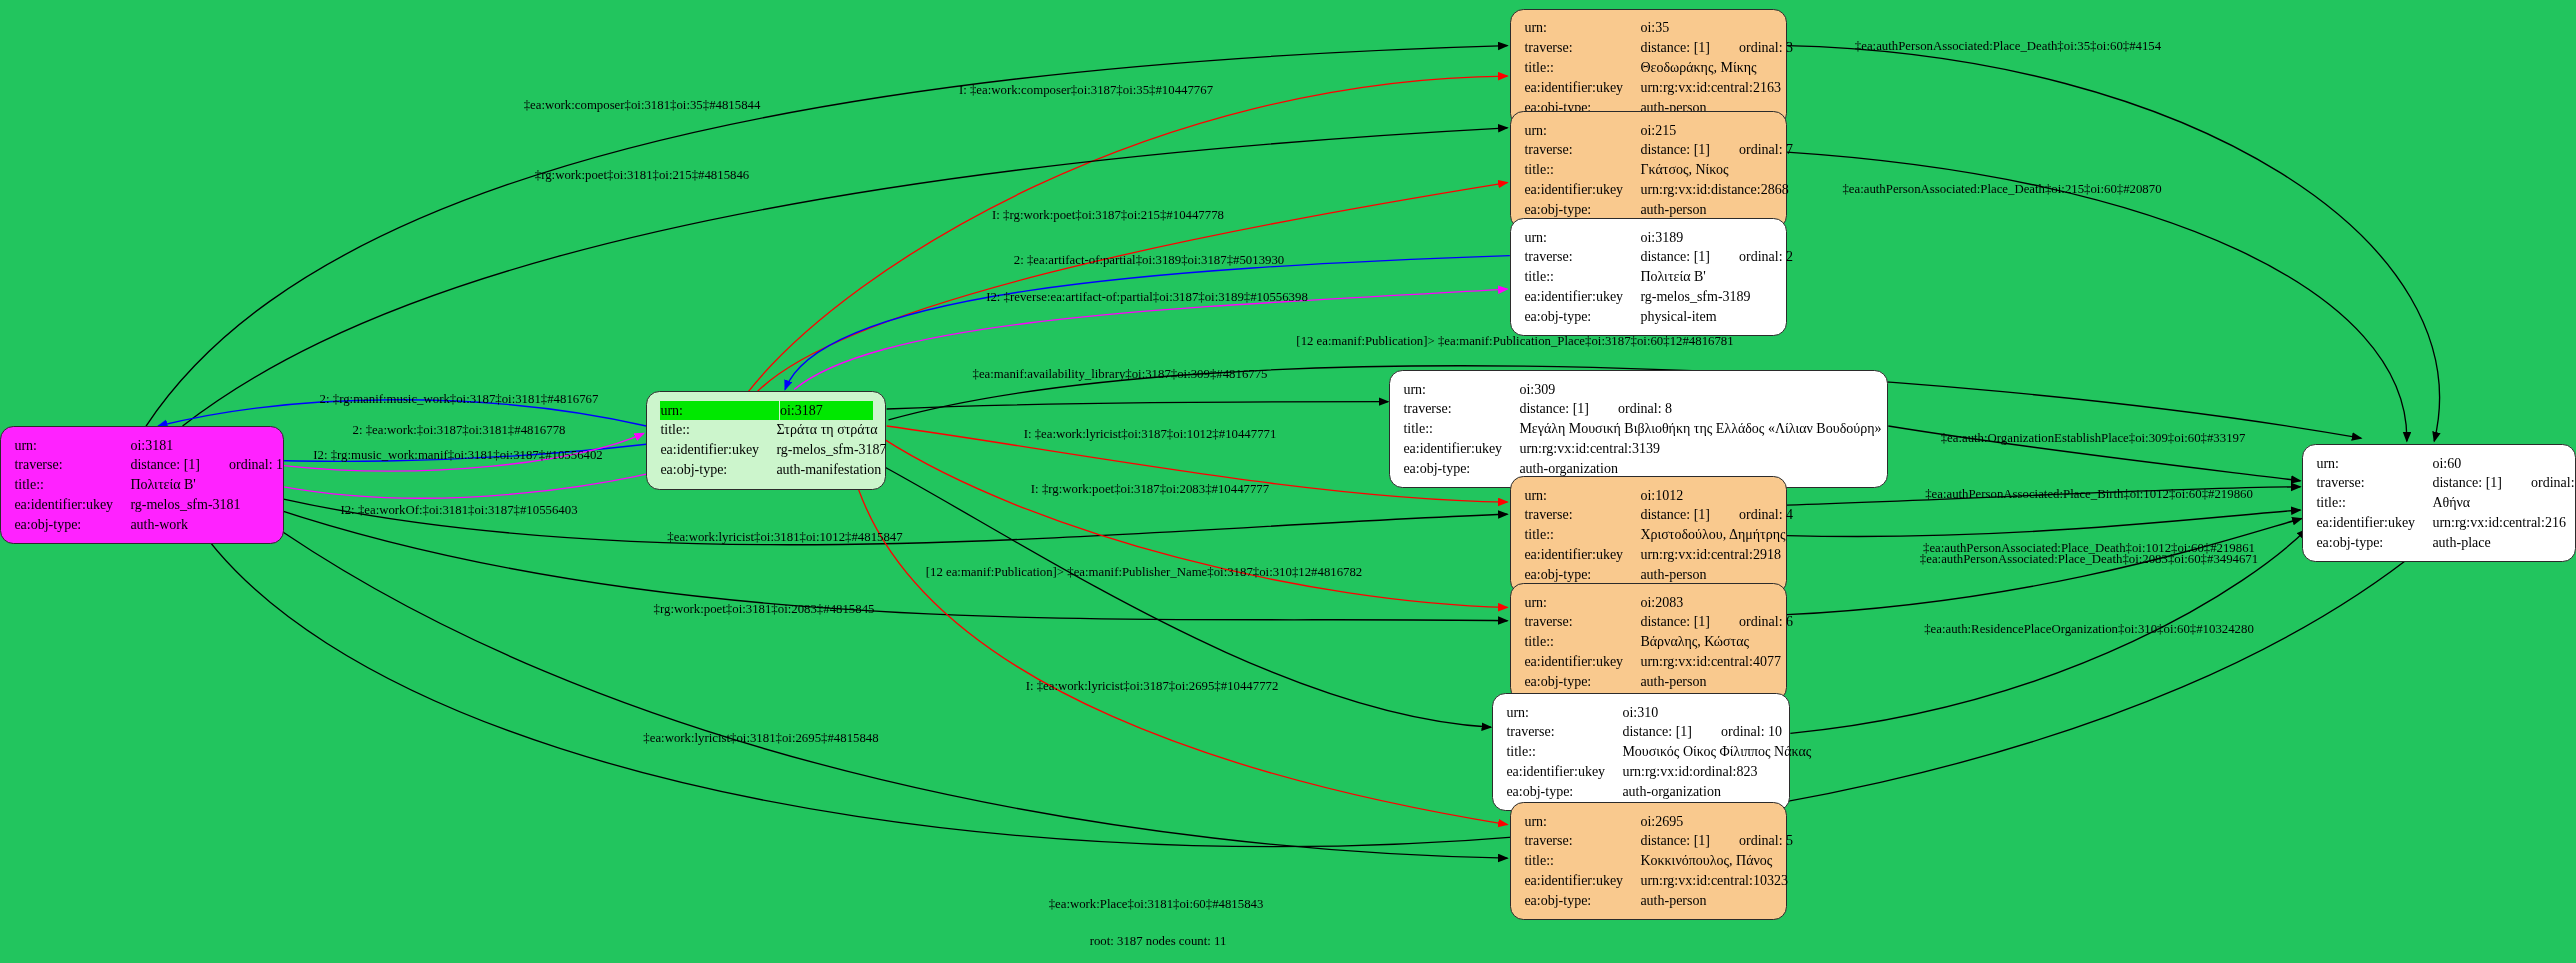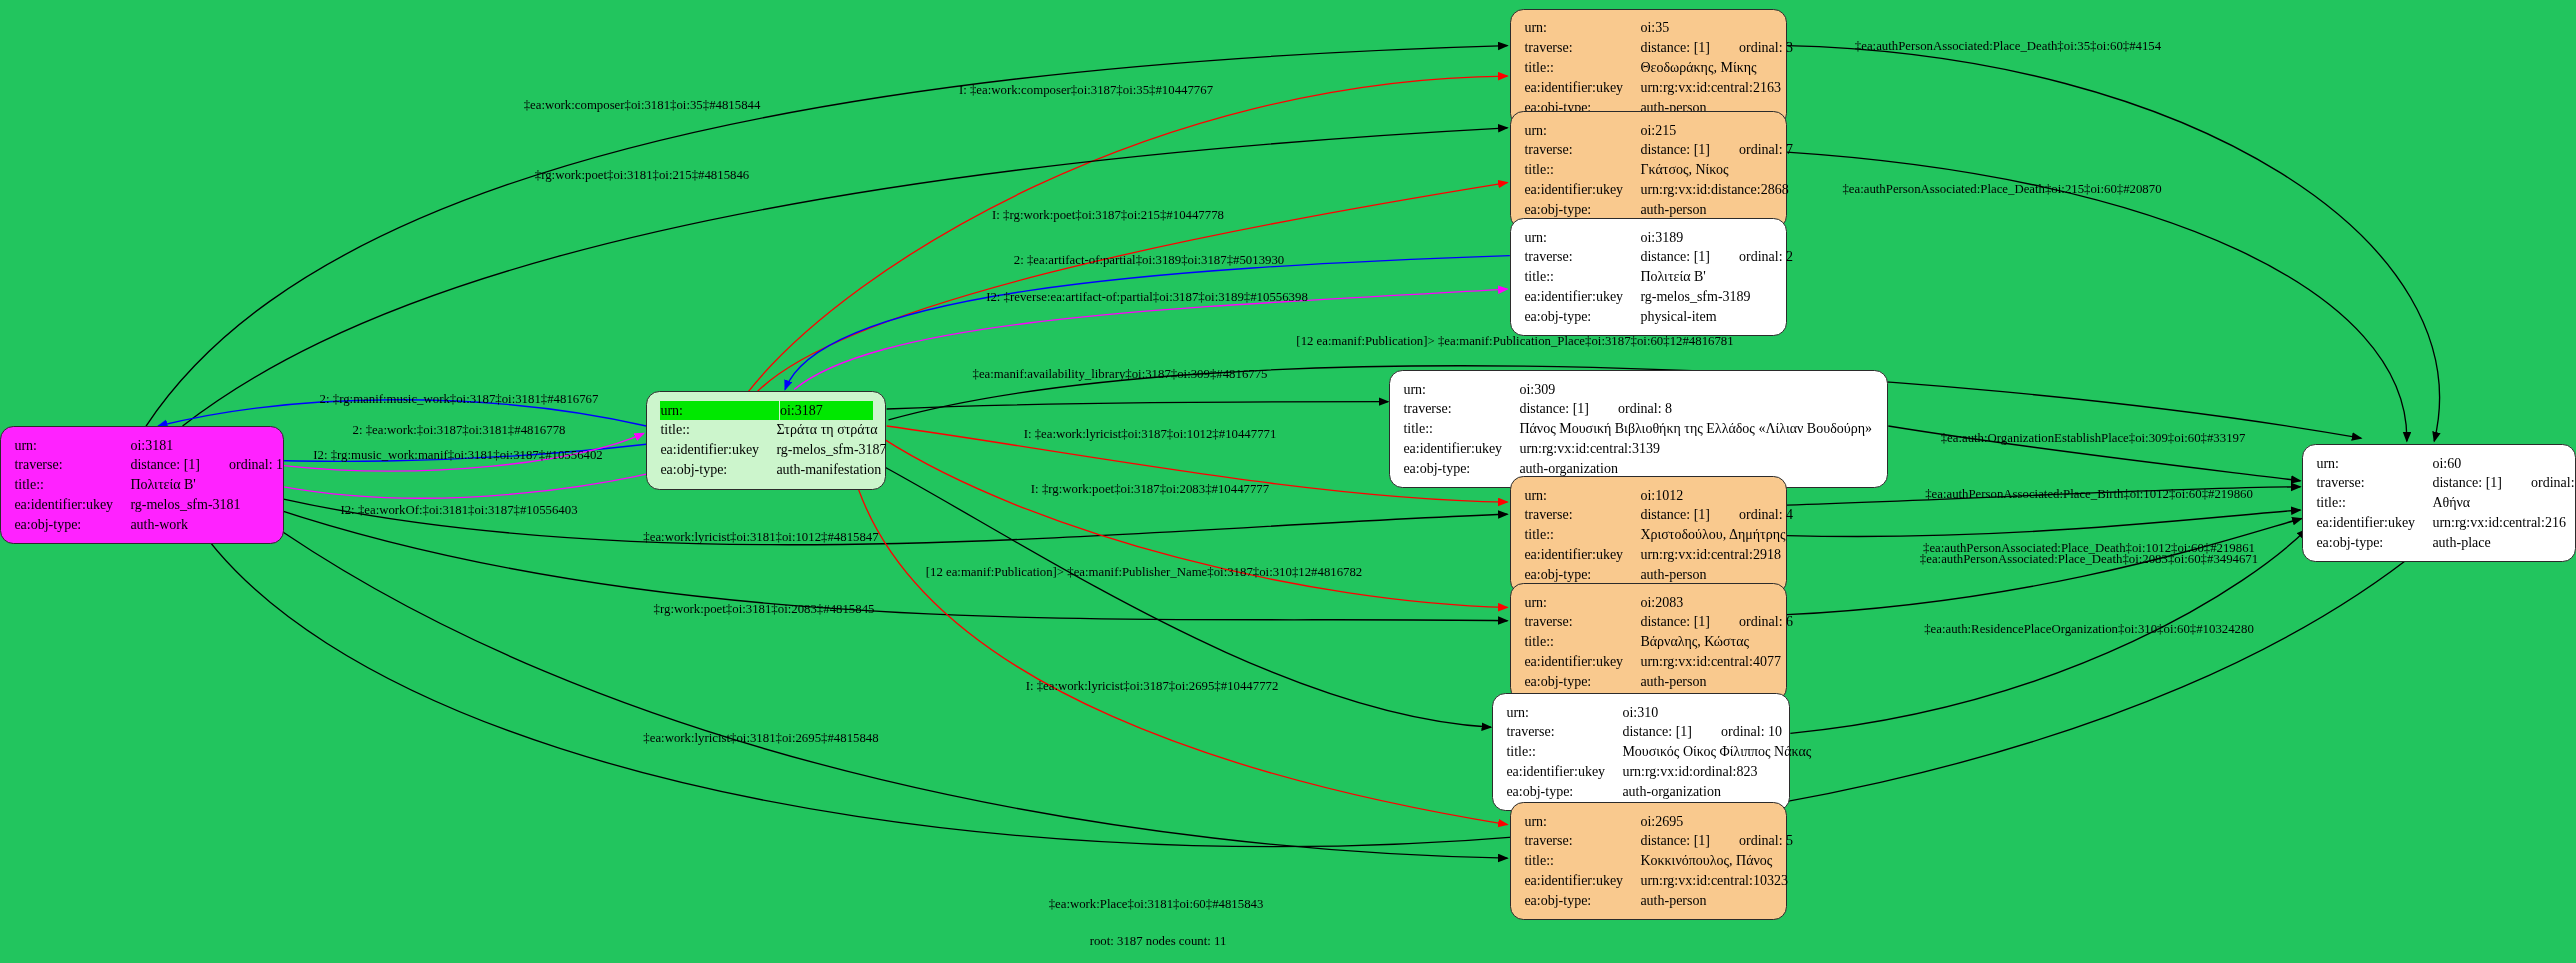--- a/index.html
+++ b/index.html
@@ -195,21 +195,21 @@
         <div class="node-row">
           <span class="node-key">urn:</span>
           <span class="node-val"><span>oi:309</span></span>
         </div>
         <div class="node-row">
           <span class="node-key">traverse:</span>
           <span class="node-val"><span>distance: [1]</span><span class="tr-extra">ordinal: 8</span></span>
         </div>
         <div class="node-row">
           <span class="node-key">title::</span>
-          <span class="node-val"><span>Πάνος Μουσική Βιβλιοθήκη της Ελλάδος «Λίλιαν Βουδούρη»</span></span>
+          <span class="node-val"><span>Μεγάλη Μουσική Βιβλιοθήκη της Ελλάδος «Λίλιαν Βουδούρη»</span></span>
         </div>
         <div class="node-row">
           <span class="node-key">ea:identifier:ukey</span>
           <span class="node-val"><span>urn:rg:vx:id:central:3139</span></span>
         </div>
         <div class="node-row">
           <span class="node-key">ea:obj-type:</span>
           <span class="node-val"><span>auth-organization</span></span>
         </div>
       </div>
@@ -371,21 +371,21 @@
       <div class="edge-label" style="left: 1108px; top: 215px; color: rgb(0, 0, 0);">I: ‡rg:work:poet‡oi:3187‡oi:215‡#10447778</div>
       <div class="edge-label" style="left: 1149px; top: 260px; color: rgb(0, 0, 0);">2: ‡ea:artifact-of:partial‡oi:3189‡oi:3187‡#5013930</div>
       <div class="edge-label" style="left: 1147px; top: 297px; color: rgb(0, 0, 0);">I2: ‡reverse:ea:artifact-of:partial‡oi:3187‡oi:3189‡#10556398</div>
       <div class="edge-label" style="left: 459px; top: 399px; color: rgb(0, 0, 0);">2: ‡rg:manif:music_work‡oi:3187‡oi:3181‡#4816767</div>
       <div class="edge-label" style="left: 459px; top: 430px; color: rgb(0, 0, 0);">2: ‡ea:work:‡oi:3187‡oi:3181‡#4816778</div>
       <div class="edge-label" style="left: 458px; top: 455px; color: rgb(0, 0, 0);">I2: ‡rg:music_work:manif‡oi:3181‡oi:3187‡#10556402</div>
       <div class="edge-label" style="left: 459px; top: 510px; color: rgb(0, 0, 0);">I2: ‡ea:workOf:‡oi:3181‡oi:3187‡#10556403</div>
       <div class="edge-label" style="left: 1120px; top: 374px; color: rgb(0, 0, 0);">‡ea:manif:availability_library‡oi:3187‡oi:309‡#4816775</div>
       <div class="edge-label" style="left: 1150px; top: 434px; color: rgb(0, 0, 0);">I: ‡ea:work:lyricist‡oi:3187‡oi:1012‡#10447771</div>
       <div class="edge-label" style="left: 1150px; top: 489px; color: rgb(0, 0, 0);">I: ‡rg:work:poet‡oi:3187‡oi:2083‡#10447777</div>
-      <div class="edge-label" style="left: 761px; top: 537px; color: rgb(0, 0, 0); text-align: right;">‡ea:work:lyricist‡oi:3181‡oi:1012‡#4815847</div>
+      <div class="edge-label" style="left: 785px; top: 537px; color: rgb(0, 0, 0); text-align: right;">‡ea:work:lyricist‡oi:3181‡oi:1012‡#4815847</div>
       <div class="edge-label" style="left: 1144px; top: 572px; color: rgb(0, 0, 0);">[12 ea:manif:Publication]&gt; ‡ea:manif:Publisher_Name‡oi:3187‡oi:310‡12#4816782</div>
       <div class="edge-label" style="left: 1515px; top: 341px; color: rgb(0, 0, 0);">[12 ea:manif:Publication]&gt; ‡ea:manif:Publication_Place‡oi:3187‡oi:60‡12#4816781</div>
       <div class="edge-label" style="left: 764px; top: 609px; color: rgb(0, 0, 0);">‡rg:work:poet‡oi:3181‡oi:2083‡#4815845</div>
       <div class="edge-label" style="left: 1152px; top: 686px; color: rgb(0, 0, 0);">I: ‡ea:work:lyricist‡oi:3187‡oi:2695‡#10447772</div>
       <div class="edge-label" style="left: 761px; top: 738px; color: rgb(0, 0, 0);">‡ea:work:lyricist‡oi:3181‡oi:2695‡#4815848</div>
       <div class="edge-label" style="left: 1156px; top: 904px; color: rgb(0, 0, 0);">‡ea:work:Place‡oi:3181‡oi:60‡#4815843</div>
       <div class="edge-label" style="left: 2008px; top: 46px; color: rgb(0, 0, 0);">‡ea:authPersonAssociated:Place_Death‡oi:35‡oi:60‡#4154</div>
       <div class="edge-label" style="left: 2002px; top: 189px; color: rgb(0, 0, 0);">‡ea:authPersonAssociated:Place_Death‡oi:215‡oi:60‡#20870</div>
       <div class="edge-label" style="left: 2093px; top: 438px; color: rgb(0, 0, 0);">‡ea:auth:OrganizationEstablishPlace‡oi:309‡oi:60‡#33197</div>
       <div class="edge-label" style="left: 2089px; top: 494px; color: rgb(0, 0, 0);">‡ea:authPersonAssociated:Place_Birth‡oi:1012‡oi:60‡#219860</div>

